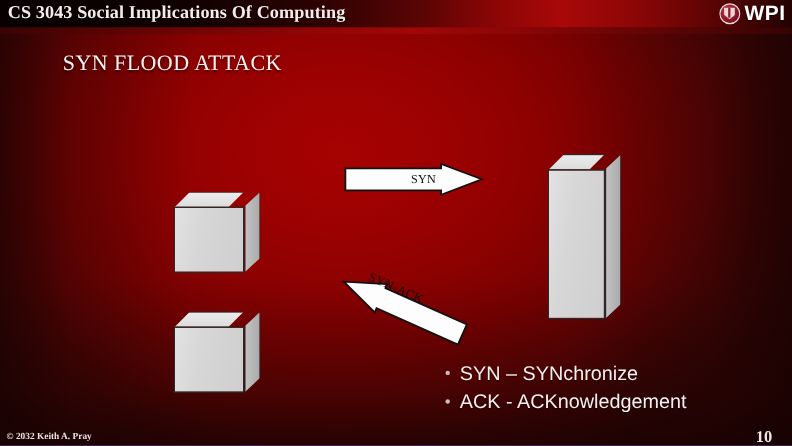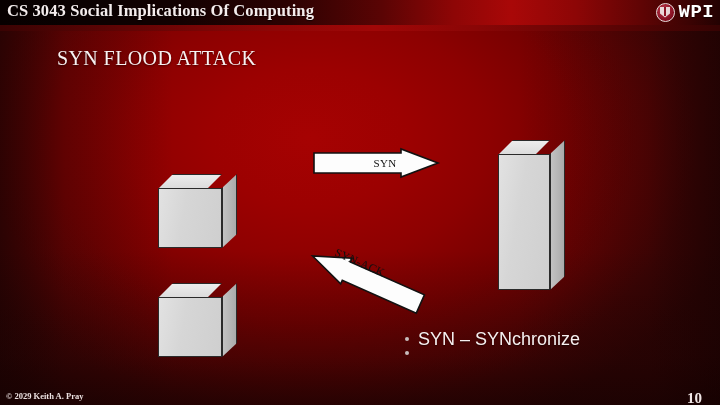--- a/index.html
+++ b/index.html
@@ -99,21 +99,21 @@
     width:10px;height:11px;
     background:#efe6e6;
     clip-path:polygon(0 0,100% 0,100% 62%,50% 100%,0 62%);
     opacity:.92;
   }
   #seal:after{
     content:"";position:absolute;left:7.2px;top:3.4px;
     width:2.2px;height:9px;background:#8c1325;
   }
   #logo-text{
-    font-family:Liberation Mono, monospace;
+    font-family:Liberation Sans, sans-serif;
     font-weight:bold;font-size:19px;letter-spacing:.4px;
     color:#ffffff;line-height:1;
     text-shadow:0 1px 1px rgba(0,0,0,.6);
   }
 
   
   #title{
     position:absolute;left:57px;top:47px;
     font-family:"Liberation Serif",serif;
     font-size:20px;letter-spacing:.4px;
@@ -270,19 +270,20 @@
     <div class="arrow-label">SYN-ACK</div>
   </div>
 
   <div id="bullets">
     <div class="bullet-row">
       <span class="bullet-dot"></span>
       <span class="bullet-text">SYN – SYNchronize</span>
     </div>
     <div class="bullet-row">
       <span class="bullet-dot"></span>
+      <span class="bullet-text">ACK - ACKnowledgement</span>
     </div>
   </div>
 
-  <div id="footer-copy">© 2029 Keith A. Pray</div>
+  <div id="footer-copy">© 2032 Keith A. Pray</div>
   <div id="footer-page">10</div>
 
 </div>
 
 </body></html>

